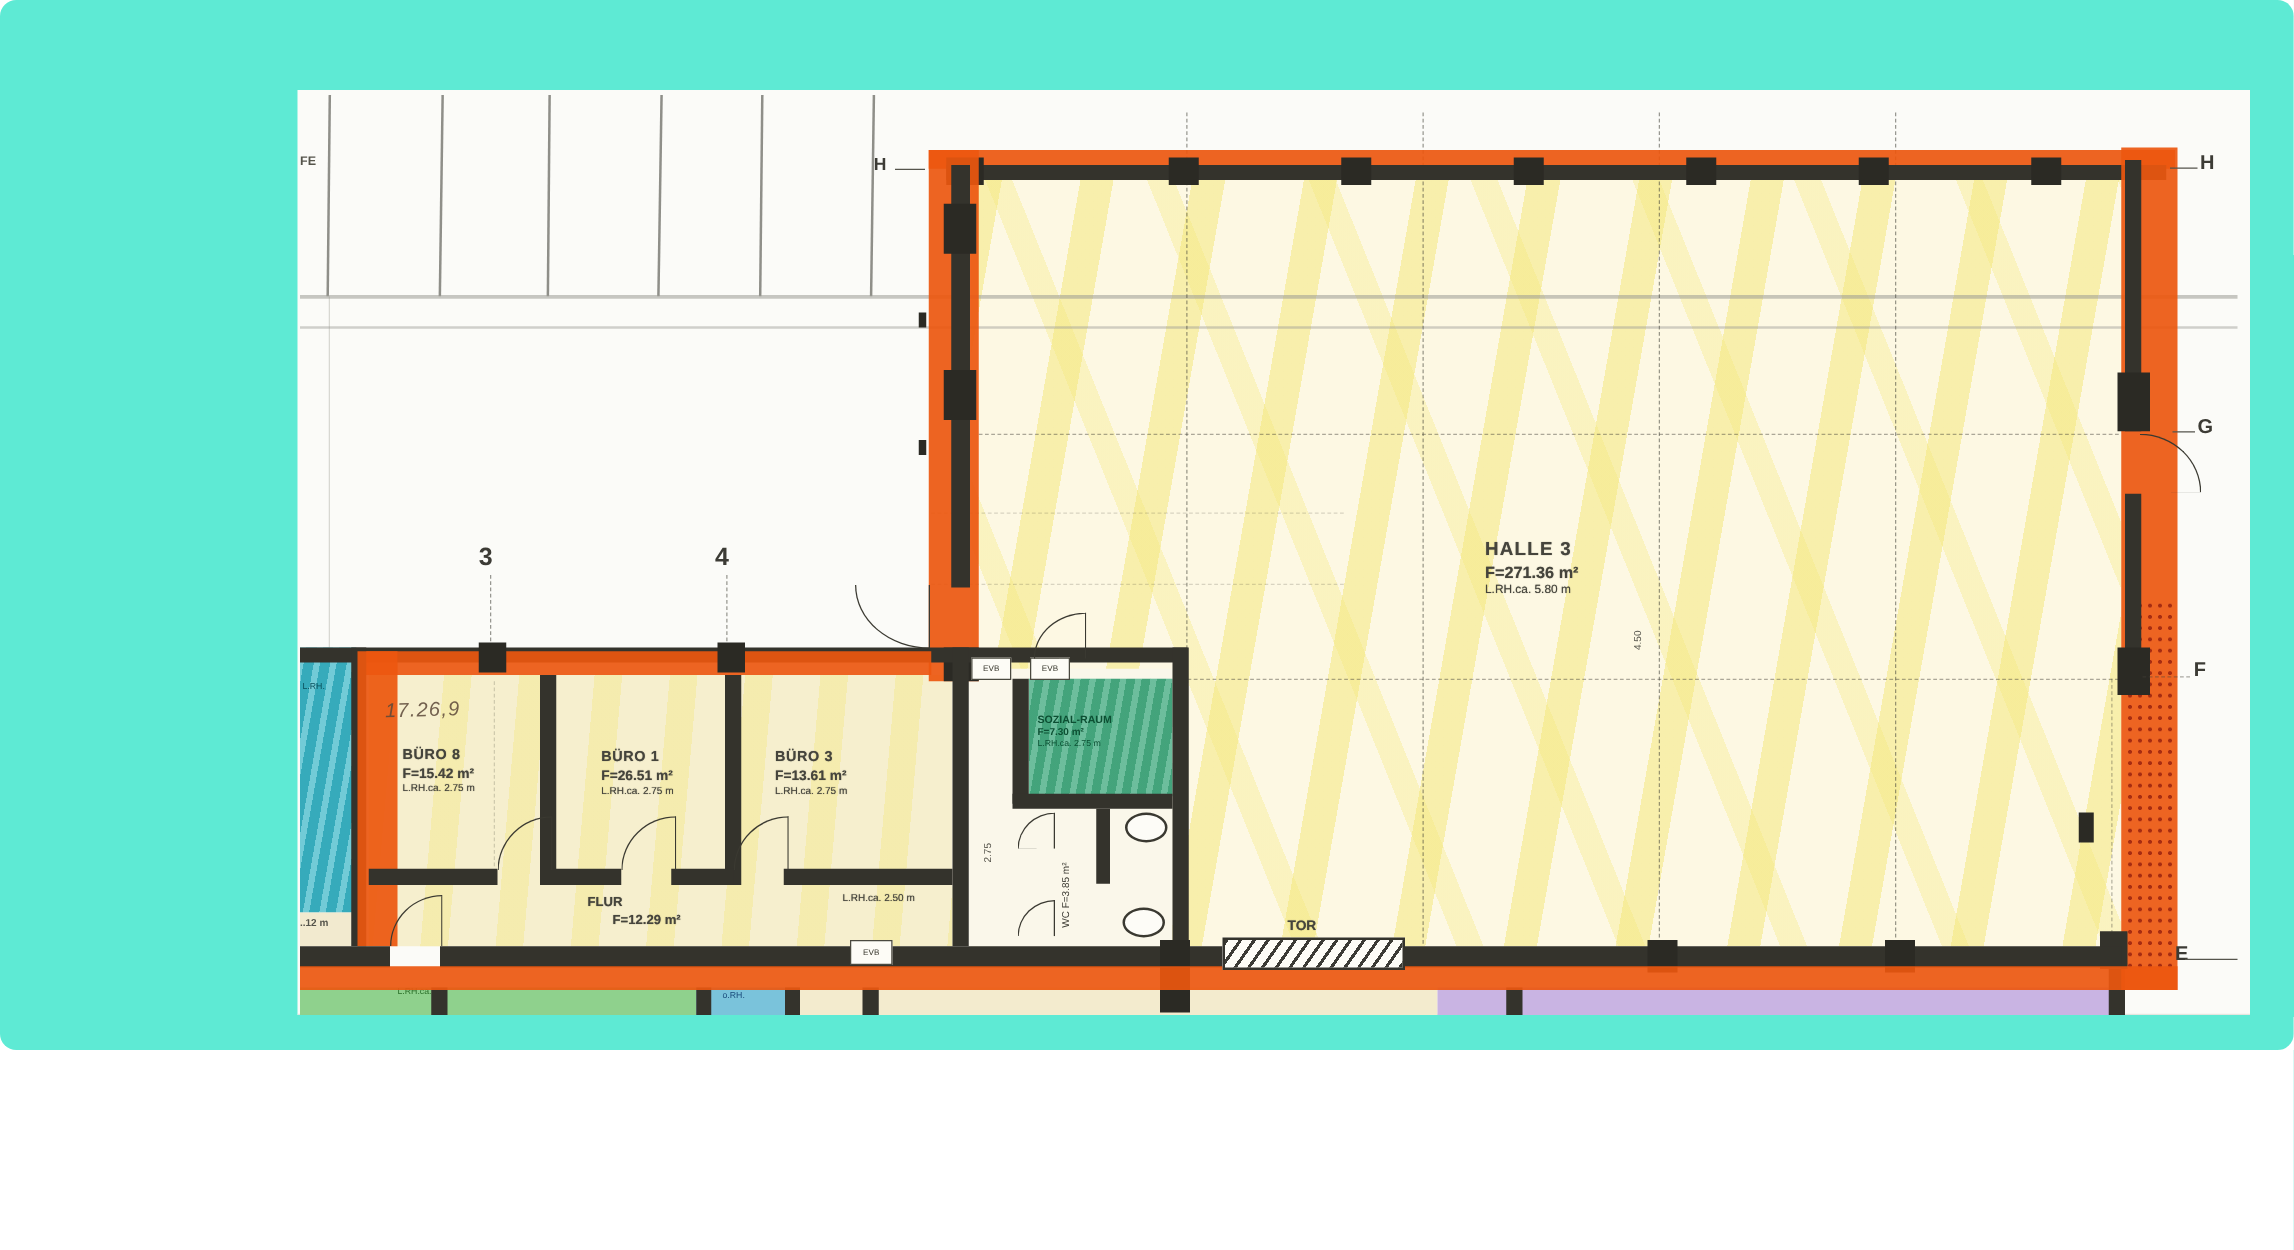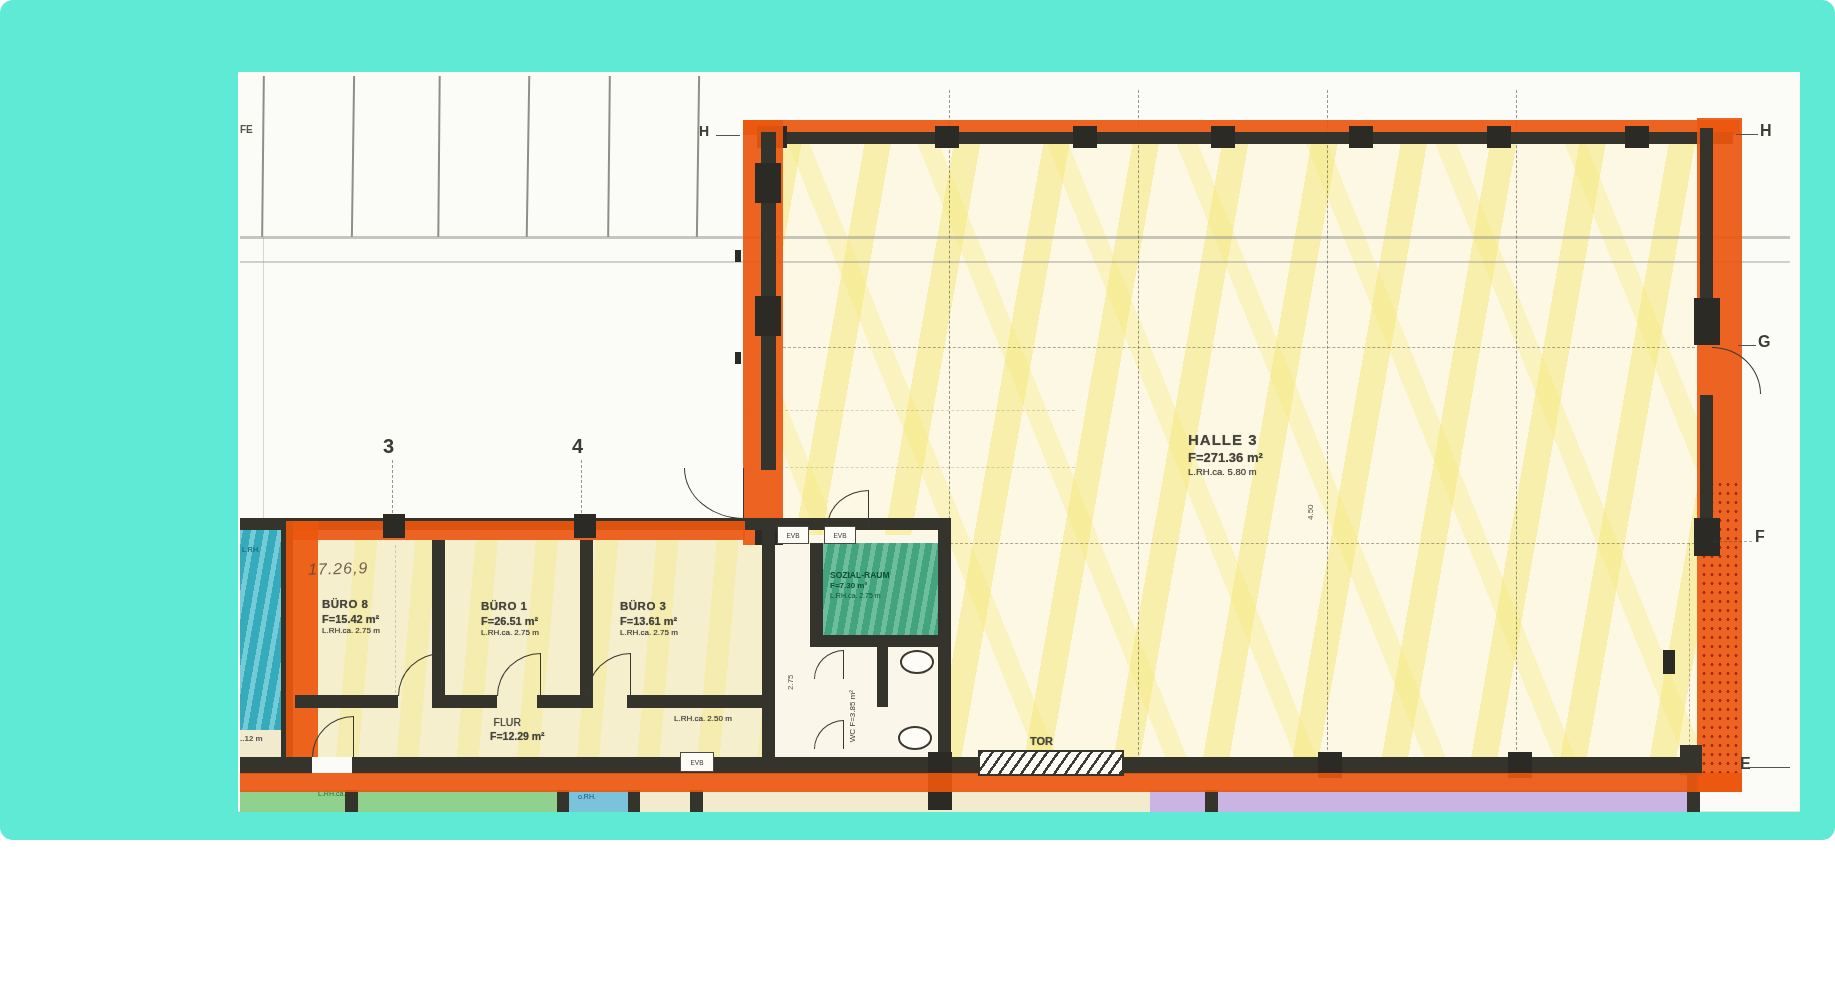--- a/index.html
+++ b/index.html
@@ -200,21 +200,21 @@
       <div class="rname">BÜRO 1</div>
       <div class="rarea">F=26.51 m²</div>
       <div class="rh">L.RH.ca. 2.75 m</div>
     </div>
     <div class="abs lbl" style="left:620px;top:599px;">
       <div class="rname">BÜRO 3</div>
       <div class="rarea">F=13.61 m²</div>
       <div class="rh">L.RH.ca. 2.75 m</div>
     </div>
     <div class="abs lbl" style="left:470px;top:716px;">
-      <div style="font-size:10.5px;font-weight:normal;text-align:center;">FLUR</div>
+      <div style="font-size:10.5px;font-weight:bold;">FLUR</div>
       <div style="font-size:10.5px;font-weight:bold;padding-left:20px;">F=12.29 m²</div>
     </div>
     <div class="abs lbl" style="left:626px;top:714px;font-size:8px;padding-left:48px;">L.RH.ca. 2.50 m</div>
     <div class="abs" style="left:830px;top:570px;color:#0e4f33;line-height:1.3;white-space:nowrap;">
       <div style="font-size:8.5px;font-weight:bold;">SOZIAL-RAUM</div>
       <div style="font-size:8px;font-weight:bold;">F=7.30 m²</div>
       <div style="font-size:7px;">L.RH.ca. 2.75 m</div>
     </div>
     <div class="abs vtext" style="left:848px;top:690px;font-size:8px;color:#3c3b33;">
       <span>WC</span>&nbsp;<span>F=3.85 m²</span>

